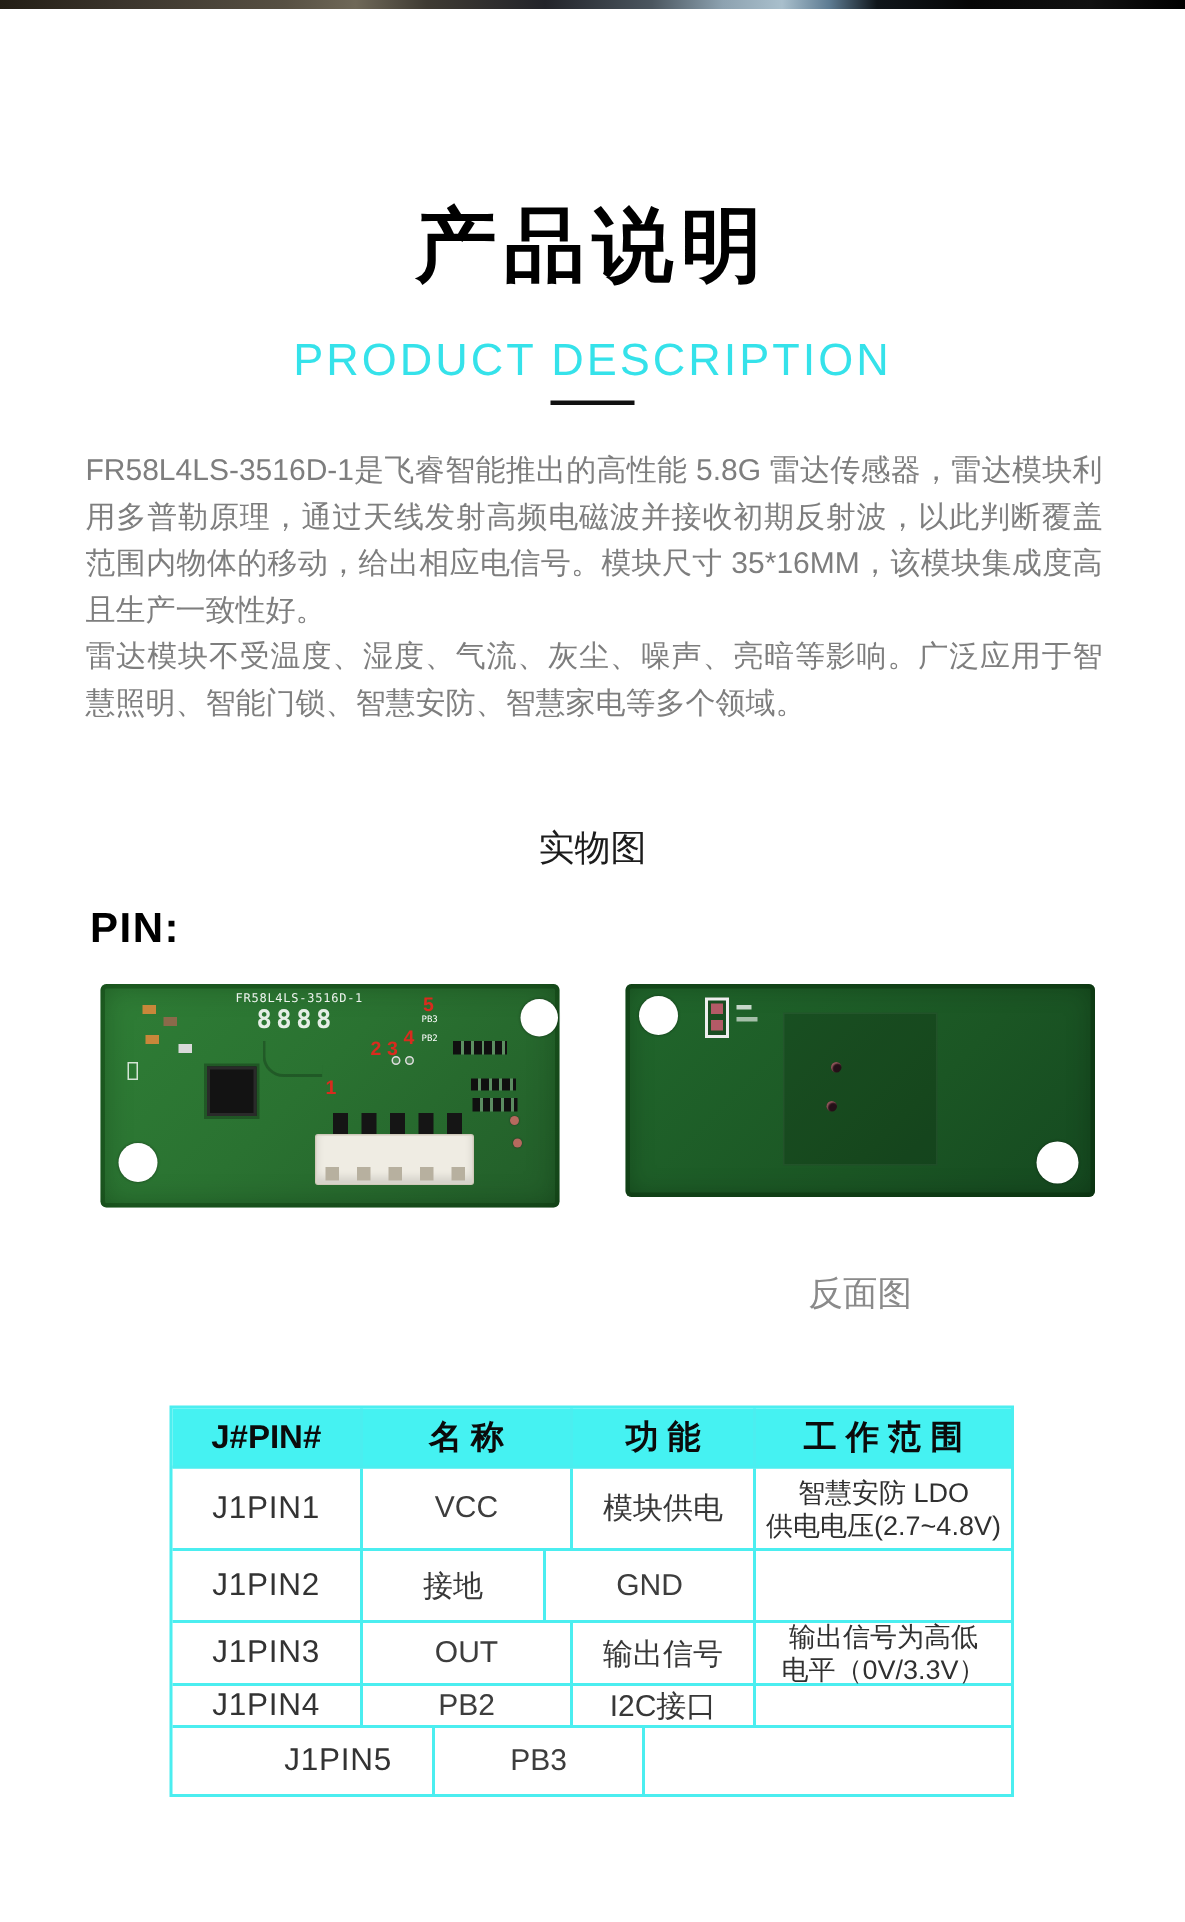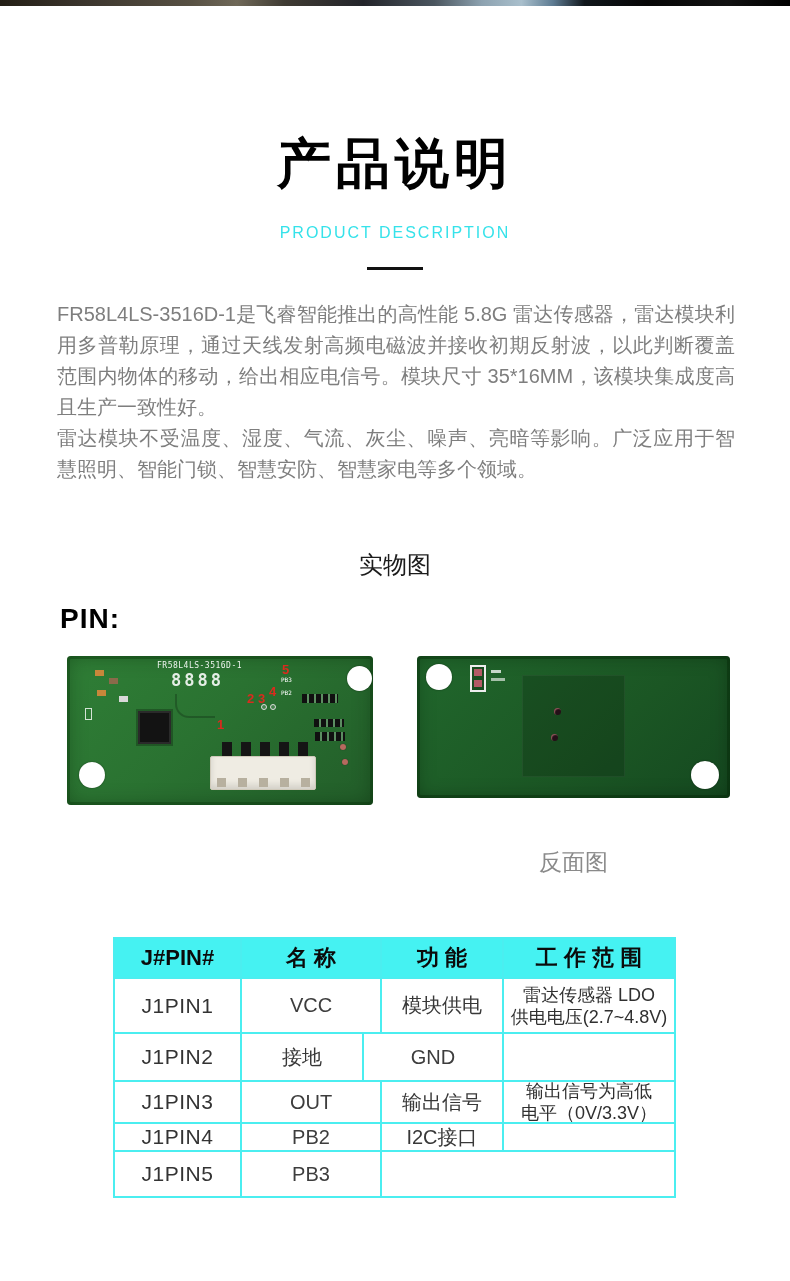--- a/index.html
+++ b/index.html
@@ -13,21 +13,21 @@
   .page{position:relative;width:790px;height:1281px;background:#fff;overflow:hidden;}
 
   .top-strip{position:absolute;left:0;top:0;width:790px;height:6px;
     background:linear-gradient(90deg,#231e15 0%,#3a342c 10%,#575043 24%,#6f6858 30%,
       #3f3b33 36%,#23242a 46%,#4b565f 55%,#8da2b0 61%,#a9bfcc 66%,#5d7b92 70%,
       #10161b 74%,#060606 82%,#121212 92%,#000 100%);}
 
   .page-title{position:absolute;top:128px;left:0;width:790px;text-align:center;
     font-size:54px;font-weight:900;color:#000;letter-spacing:5px;}
   .page-subtitle{position:absolute;top:224px;left:0;width:790px;text-align:center;
-    font-size:16px;font-weight:400;color:var(--cyan);letter-spacing:2px;}
+    font-size:30px;font-weight:400;color:var(--cyan);letter-spacing:2px;}
   .title-underline{position:absolute;top:267px;left:50%;transform:translateX(-50%);
     width:56px;height:3px;background:#111;}
 
   .description{position:absolute;top:299px;left:57px;width:678px;
     font-size:20px;line-height:31px;color:var(--body-gray);text-align:justify;}
 
   .section-physical{position:absolute;top:549px;left:0;width:790px;text-align:center;
     font-size:24px;color:#1c1c1c;}
   .pin-label{position:absolute;top:603px;left:60px;font-size:28px;font-weight:800;color:#000;letter-spacing:1px;}
 
@@ -64,21 +64,21 @@
   .back-comp .cell{position:absolute;left:2px;width:8px;height:7px;background:#b35a66;}
 
   .caption{position:absolute;top:847px;font-size:23px;color:var(--cap-gray);text-align:center;}
   .caption-front{left:67px;width:306px;}
   .caption-back{left:417px;width:313px;}
 
   
   .pin-table{position:absolute;left:113px;top:937px;width:563px;border:2px solid var(--tbl-border);
     background:#fff;}
   .t-row{display:flex;border-bottom:2px solid var(--tbl-border);}
-  .t-row:last-child{border-bottom:none;}
+  .t-row:last-child{border-bottom:none;padding-left:48px;}
   .t-cell{display:flex;flex-direction:column;justify-content:center;align-items:center;
     border-right:2px solid var(--tbl-border);text-align:center;}
   .t-cell:last-child{border-right:none;}
   .c1{width:127px;} .c2{width:140px;} .c3{width:122px;} .c4{width:170px;flex:1;}
   .t-head{height:40px;background:var(--tbl-head);}
   .t-head .t-cell{font-size:22px;font-weight:700;color:#0b0b0b;}
   .r1{height:55px;} .r2{height:48px;} .r3{height:42px;} .r4{height:28px;} .r5{height:44px;}
   .cell-pin{font-size:21px;color:#333;letter-spacing:.5px;}
   .cell-name{font-size:20px;color:#3d3d3d;}
   .cell-func{font-size:20px;color:#383838;}
@@ -168,21 +168,21 @@
       <div class="t-cell c2">名 称</div>
       <div class="t-cell c3">功 能</div>
       <div class="t-cell c4">工 作 范 围</div>
     </div>
 
     <div class="t-row r1">
       <div class="t-cell c1 cell-pin">J1PIN1</div>
       <div class="t-cell c2 cell-name">VCC</div>
       <div class="t-cell c3 cell-func">模块供电</div>
       <div class="t-cell c4 cell-range">
-        <span>雷达传感器 LDO</span>
+        <span>智慧安防 LDO</span>
         <span>供电电压(2.7~4.8V)</span>
       </div>
     </div>
 
     <div class="t-row r2">
       <div class="t-cell c1 cell-pin">J1PIN2</div>
       <div class="t-cell c3 cell-func">接地</div>
       <div class="t-cell c2 cell-name">GND</div>
       <div class="t-cell c4 cell-range">
         <span></span>

